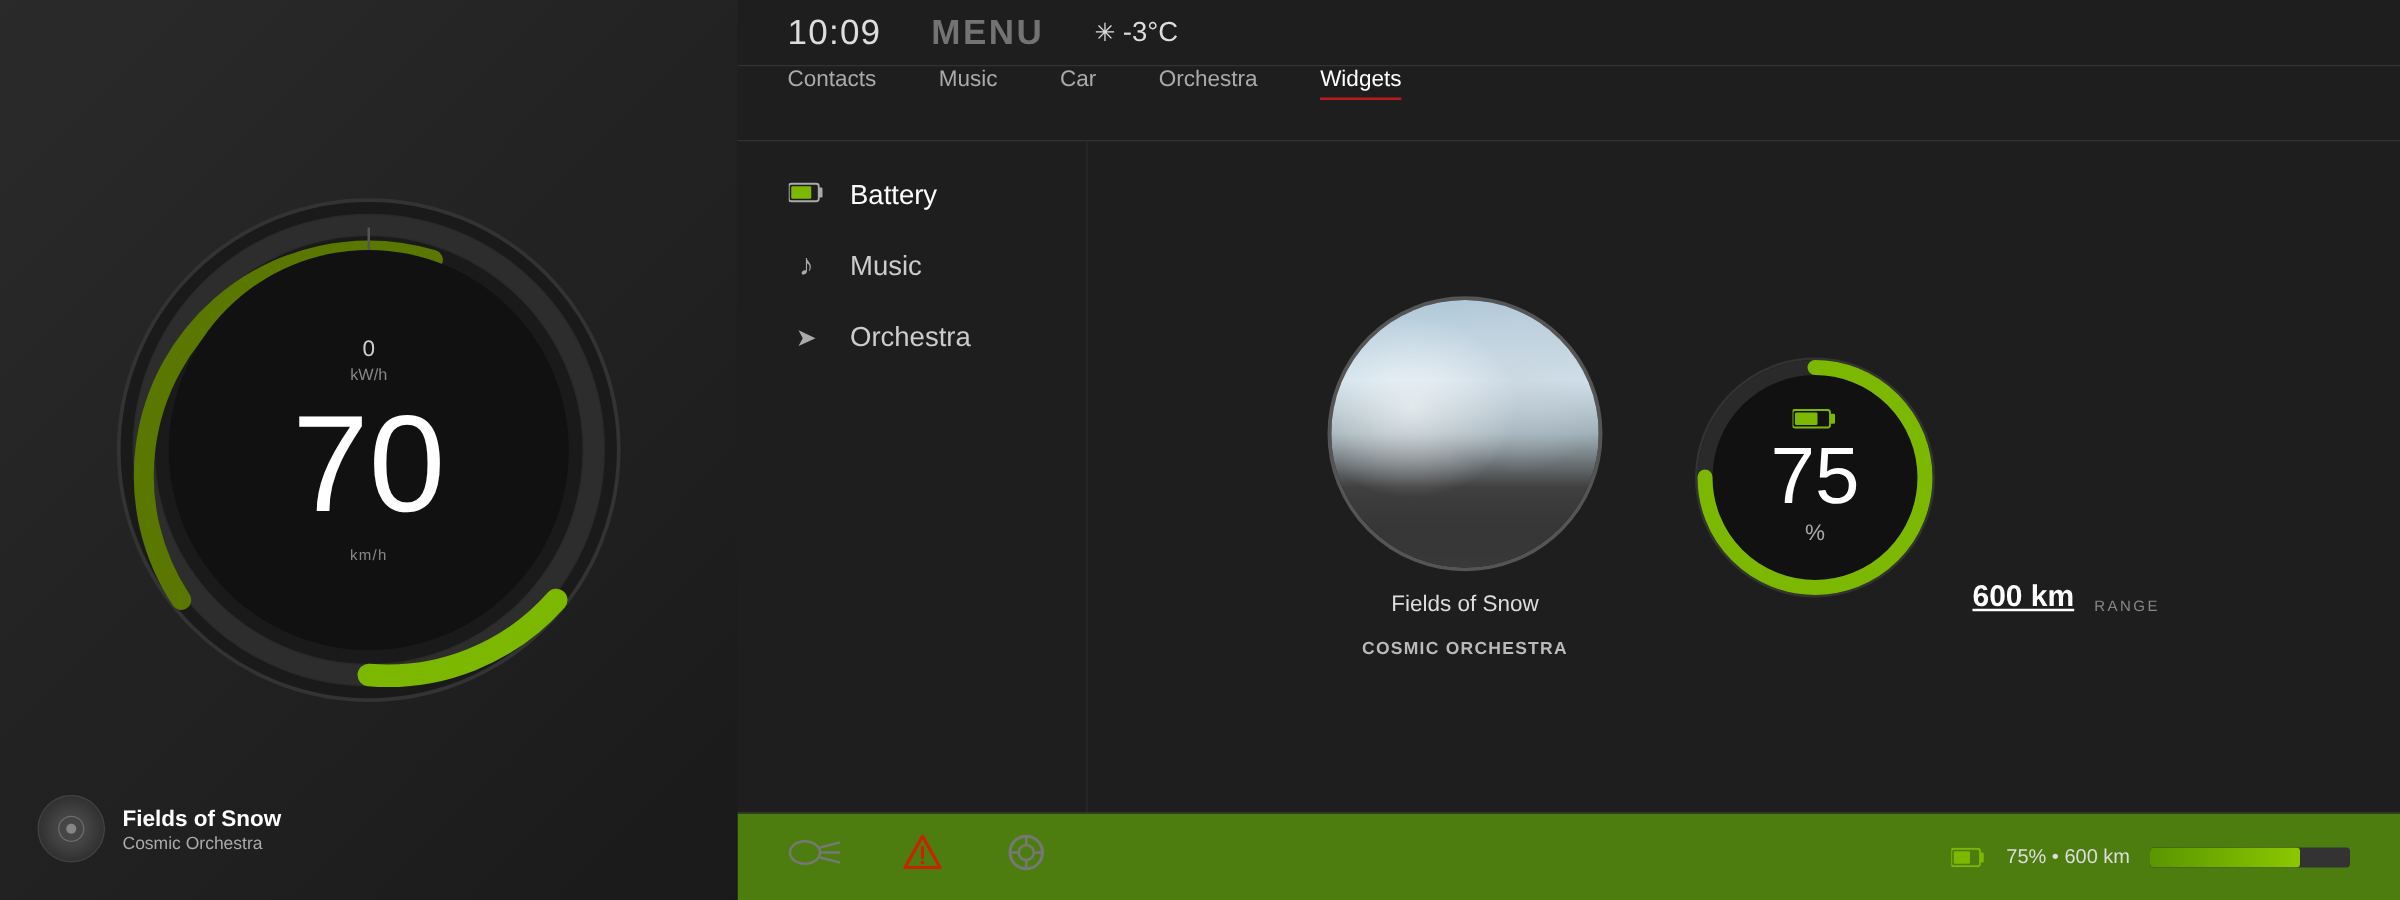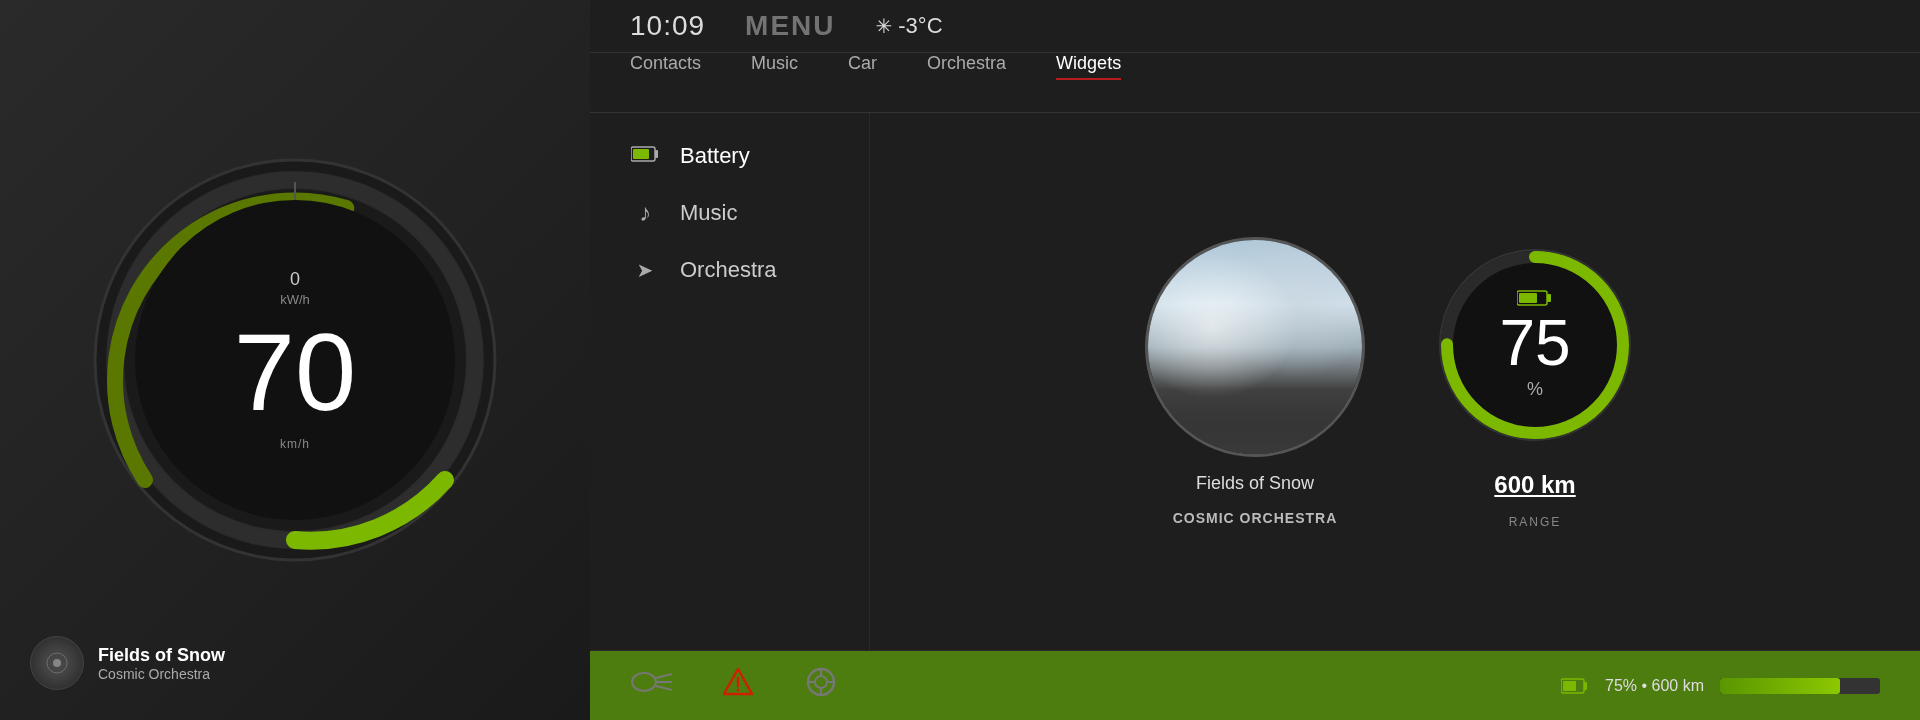--- a/index.html
+++ b/index.html
@@ -267,22 +267,22 @@
       font-weight: bold;
       color: #bbb;
       text-align: center;
       letter-spacing: 1px;
       text-transform: uppercase;
     }
 
     
     .battery-widget {
       display: flex;
-      flex-direction: column;
-      align-items: center;
+      flex-direction: row;
+      align-items: flex-end;
       gap: 16px;
     }
     .battery-circle-container {
       width: 220px;
       height: 220px;
       position: relative;
       display: flex;
       align-items: center;
       justify-content: center;
     }

